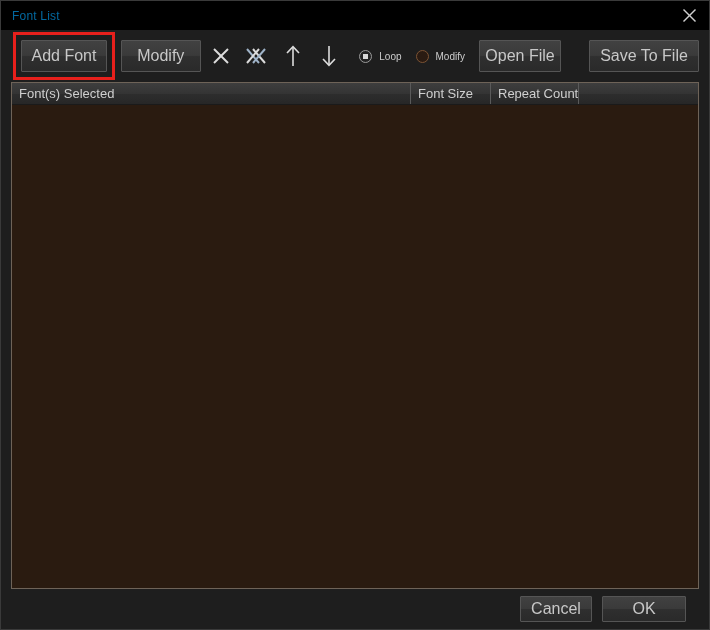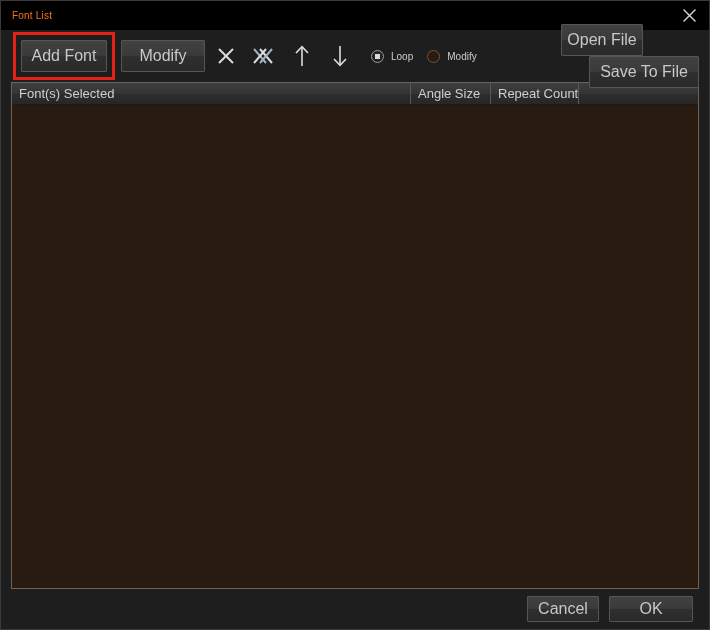--- a/index.html
+++ b/index.html
@@ -31,22 +31,22 @@
   #titlebar {
     height: 29px;
     min-height: 29px;
     background: #000000;
     display: flex;
     align-items: center;
     position: relative;
     box-sizing: border-box;
   }
   #title-text {
-    color: #f97316;
-    font-size: 10px;
+    color: #0369a1;
+    font-size: 12px;
     padding-left: 11px;
     letter-spacing: 0.2px;
     user-select: none;
   }
   #close-btn {
     position: absolute;
     right: 0; top: 0;
     width: 40px; height: 29px;
     display: flex;
     align-items: center;
@@ -139,21 +139,20 @@
     border: 1px solid #7c5334;
   }
   .radio-label {
     color: #cccccc;
     font-size: 10px;
   }
 
   #file-btns {
     display: flex;
     margin-left: auto;
-    flex-direction: column;
   }
   #open-file-btn { width: 82px; }
   #save-file-btn { width: 110px; margin-left: 28px; }
 
   
   #list-area {
     margin: 0 10px;
     flex: 1;
     border: 1px solid #6e6358;
     box-sizing: border-box;
@@ -188,21 +187,21 @@
   }
 
   
   #footer {
     height: 40px;
     min-height: 40px;
     background: #1e1e1e;
     display: flex;
     align-items: center;
     justify-content: flex-end;
-    padding-right: 16px;
+    padding-right: 23px;
     box-sizing: border-box;
   }
   #cancel-btn { width: 72px; height: 26px; }
   #ok-btn { width: 84px; height: 26px; margin-left: 10px; }
 </style>
 </head>
 <body>
 
 <div id="window">
 
@@ -277,21 +276,21 @@
 
     <div id="file-btns">
       <div class="btn" id="open-file-btn">Open File</div>
       <div class="btn" id="save-file-btn">Save To File</div>
     </div>
   </div>
 
   <div id="list-area">
     <div id="header-row">
       <div class="hcell" style="width:399px">Font(s) Selected</div>
-      <div class="hcell" style="width:80px">Angle Size</div>
+      <div class="hcell" style="width:80px">Font Size</div>
       <div class="hcell" style="width:88px">Repeat Count</div>
       <div class="hcell last" style="flex:1"></div>
     </div>
     <div id="list-body"></div>
   </div>
 
   <div id="footer">
     <div class="btn" id="cancel-btn">Cancel</div>
     <div class="btn" id="ok-btn">OK</div>
   </div>

